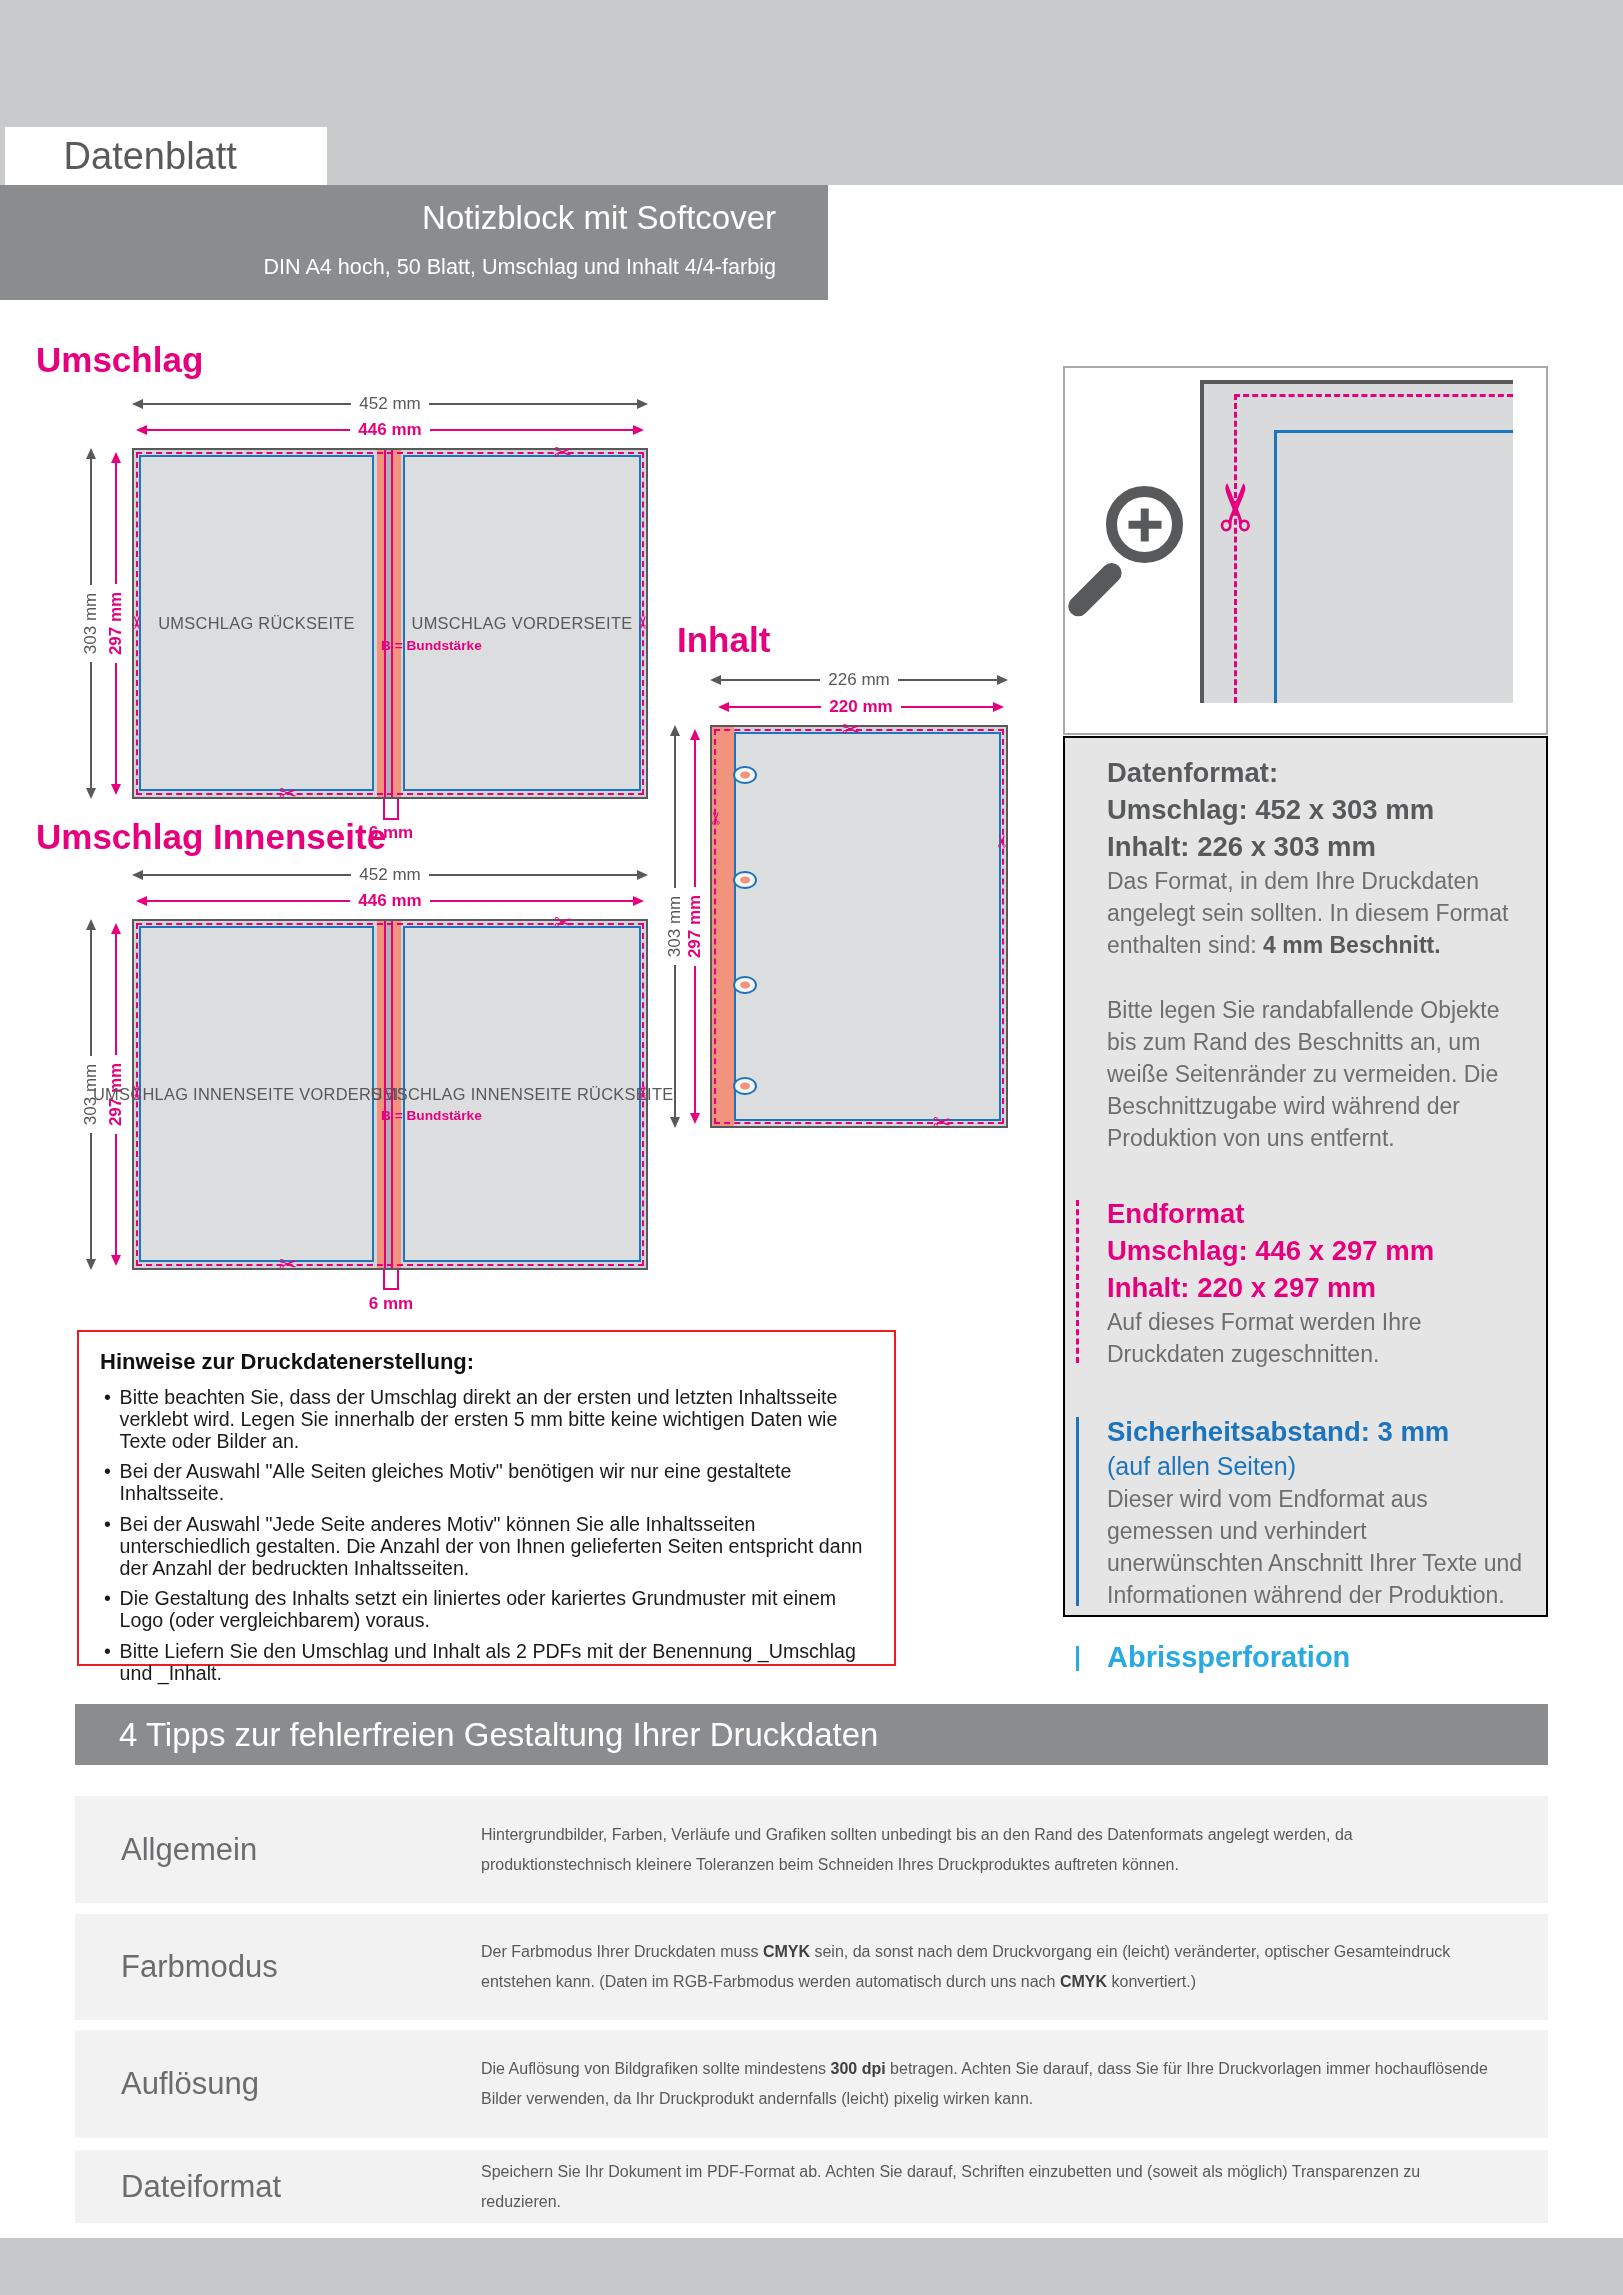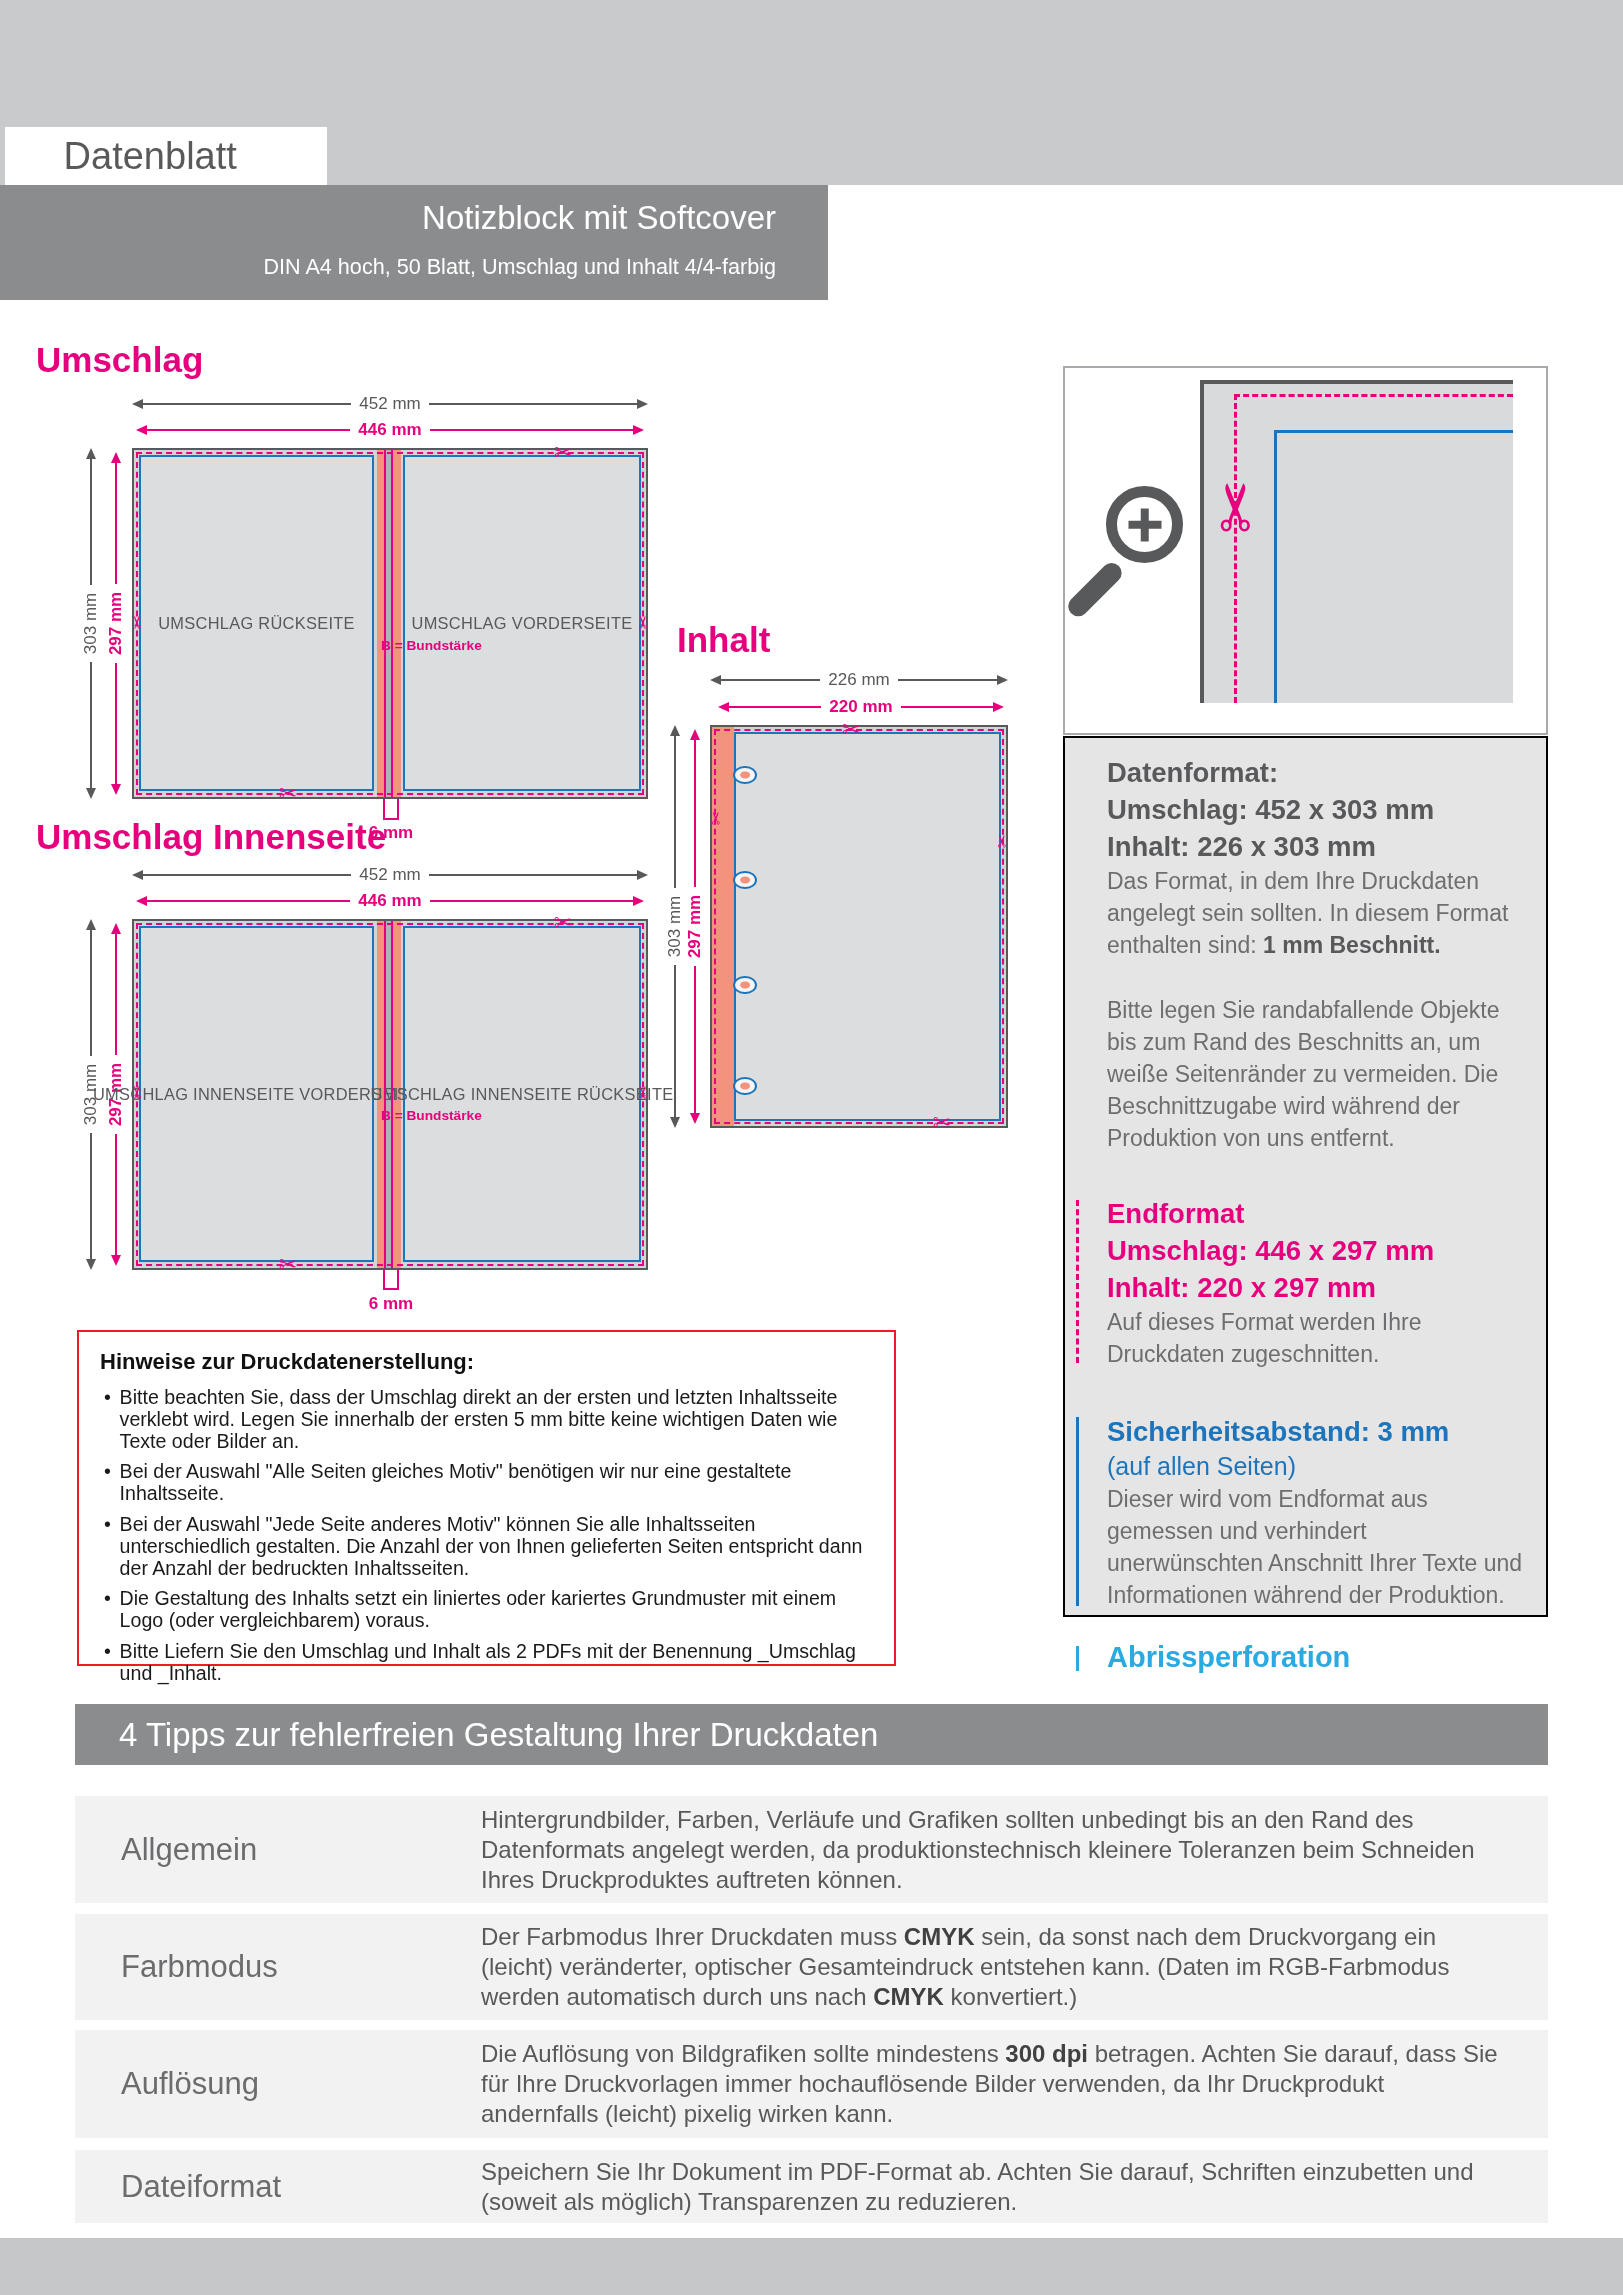--- a/index.html
+++ b/index.html
@@ -82,21 +82,21 @@
   .redbox h3{margin:0 0 10.5px 0;font-size:22px;color:#111111;}
   .redbox ul{margin:0;padding:0;list-style:none;}
   .redbox li{position:relative;font-size:19.6px;line-height:22px;color:#1a1a1a;margin-bottom:8.5px;padding-left:19.6px;}
   .redbox li::before{content:"•";position:absolute;left:3.9px;top:0;}
 
   
   .tips-banner{left:75px;top:1704px;width:1473px;height:61px;background:#8b8c8e;display:flex;align-items:center;}
   .tips-banner span{color:#ffffff;font-size:33px;padding-left:44px;}
   .trow{position:absolute;left:75px;width:1473px;background:#f2f2f3;display:flex;align-items:center;}
   .trow .tl{width:406px;flex:0 0 406px;font-size:31px;font-weight:300;color:#6b6c6e;padding-left:46px;box-sizing:border-box;}
-  .trow .tt{flex:1;font-size:24px;line-height:30px;color:#58595b;padding-right:46px;}
+  .trow .tt{flex:1;font-size:16px;line-height:30px;color:#58595b;padding-right:46px;}
   .trow .tt b{color:#404142;}
 
   .footer{left:0;top:2238px;width:1623px;height:58px;background:#c6c7c8;}
 </style>
 </head>
 <body>
 
 <div class="page">
 
   <div class="abs head-band"></div>
@@ -311,21 +311,21 @@
       </div>
     <div class="mag-handle"></div>
   </div>
 
   <div class="abs tpanel">
     <div class="tpanel-in">
       <div class="blk">
         <div class="tp-h">Datenformat:</div>
         <div class="tp-h">Umschlag: 452 x 303 mm</div>
         <div class="tp-h">Inhalt: 226 x 303 mm</div>
-        <p class="tp-p">Das Format, in dem Ihre Druckdaten angelegt sein sollten. In diesem Format enthalten sind: <b>1 mm Beschnitt.</b></p>
+        <p class="tp-p">Das Format, in dem Ihre Druckdaten angelegt sein sollten. In diesem Format enthalten sind: <b>4 mm Beschnitt.</b></p>
         <p class="tp-p" style="margin-top:33px;">Bitte legen Sie randabfallende Objekte bis zum Rand des Beschnitts an, um weiße Seitenränder zu vermeiden. Die Beschnittzugabe wird während der Produktion von uns entfernt.</p>
       </div>
       <div class="blk" style="margin-top:41px;">
         <div class="mark-dash"></div>
         <div class="tp-h m">Endformat</div>
         <div class="tp-h m">Umschlag: 446 x 297 mm</div>
         <div class="tp-h m">Inhalt: 220 x 297 mm</div>
         <p class="tp-p">Auf dieses Format werden Ihre Druckdaten zugeschnitten.</p>
       </div>
       <div class="blk" style="margin-top:43px;">

